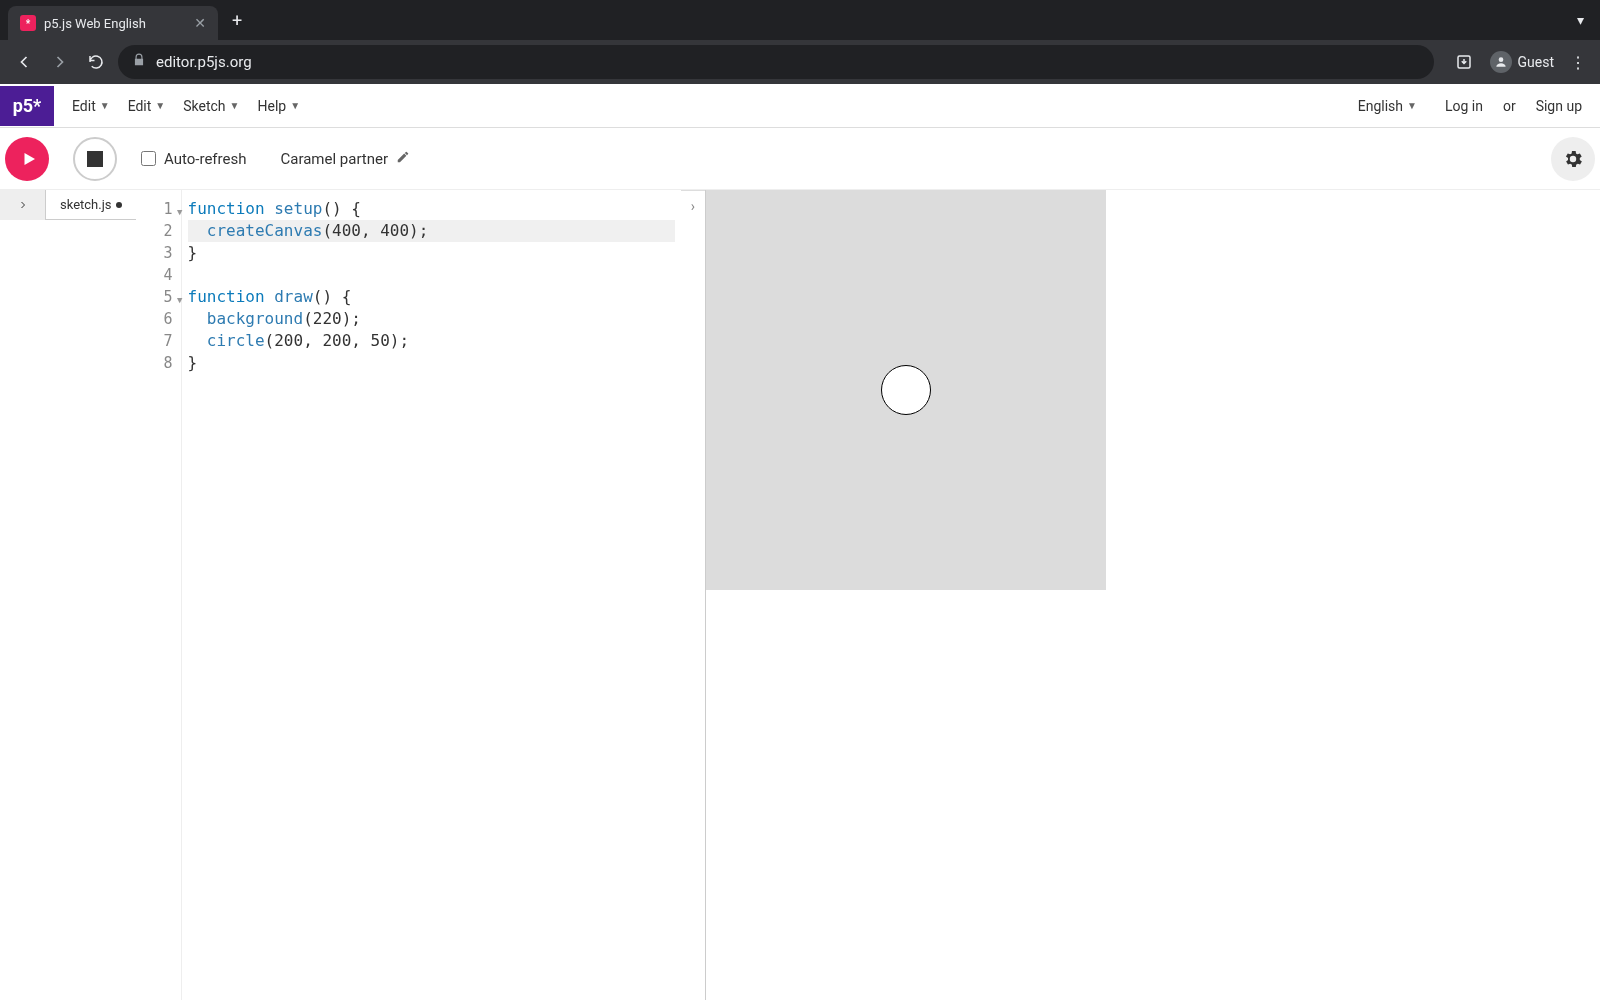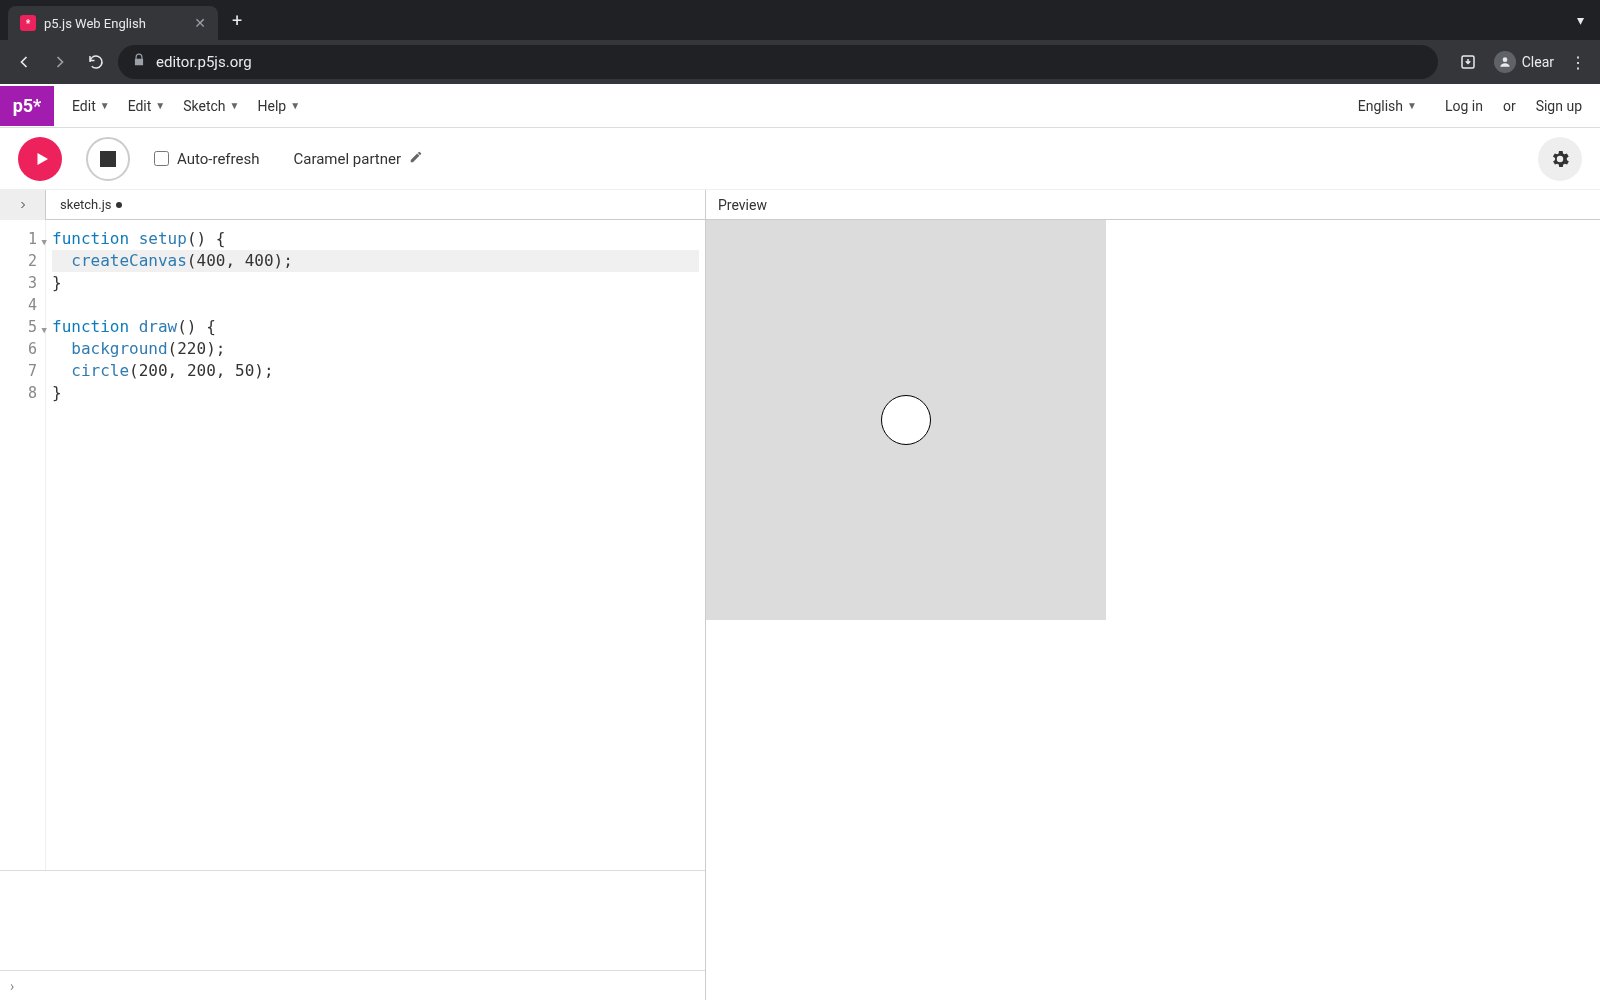--- a/index.html
+++ b/index.html
@@ -21,43 +21,43 @@
   .lock-icon svg { width: 14px; height: 14px; }
   .toolbar-right { display: flex; align-items: center; gap: 12px; margin-left: 8px; }
   .guest-badge { display: flex; align-items: center; gap: 6px; color: #e8eaed; font-size: 14px; }
   .guest-avatar { width: 22px; height: 22px; border-radius: 50%; background: #5f6368; display: flex; align-items: center; justify-content: center; }
   .guest-avatar svg { width: 14px; height: 14px; fill: #e8eaed; }
   .kebab { color: #e8eaed; cursor: pointer; padding: 0 4px; }
   
   
   .app { display: flex; flex-direction: column; height: calc(1000px - 84px); font-size: 14px; color: #333; }
   .app-nav { display: flex; align-items: center; height: 44px; border-bottom: 1px solid #ddd; background: #fff; }
-  .logo-box { width: 54px; height: 40px; background: #a21caf; color: #fff; display: flex; align-items: center; justify-content: center; font-weight: bold; font-size: 18px; }
+  .logo-box { width: 54px; height: 40px; background: #4c1d95; color: #fff; display: flex; align-items: center; justify-content: center; font-weight: bold; font-size: 18px; }
   .menu { display: flex; align-items: center; gap: 2px; margin-left: 10px; }
   .menu-item { display: flex; align-items: center; gap: 4px; padding: 6px 8px; cursor: pointer; font-size: 14px; color: #333; }
   .menu-caret { font-size: 10px; color: #666; }
   .nav-right { margin-left: auto; display: flex; align-items: center; gap: 20px; padding-right: 18px; font-size: 14px; }
   .nav-link { cursor: pointer; color: #333; }
   
   
-  .control-bar { display: flex; align-items: center; height: 62px; padding: 0 18px; gap: 24px; background: #fff; border-bottom: 1px solid #eee; }
+  .control-bar { display: flex; align-items: center; height: 62px; padding: 0 5px; gap: 24px; background: #fff; border-bottom: 1px solid #eee; }
   .play-btn { width: 44px; height: 44px; border-radius: 50%; background: #ed225d; display: flex; align-items: center; justify-content: center; cursor: pointer; }
   .play-btn svg { fill: #fff; width: 18px; height: 18px; margin-left: 3px; }
   .stop-btn { width: 44px; height: 44px; border-radius: 50%; border: 2px solid #ccc; display: flex; align-items: center; justify-content: center; cursor: pointer; }
   .stop-btn .square { width: 16px; height: 16px; background: #333; }
   .autorefresh { display: flex; align-items: center; gap: 8px; font-size: 15px; color: #333; }
   .autorefresh input { width: 15px; height: 15px; }
   .sketch-name { display: flex; align-items: center; gap: 8px; font-size: 15px; color: #333; margin-left: 10px; }
   .pencil-icon svg { width: 14px; height: 14px; fill: #666; }
   .gear-btn { margin-left: auto; width: 44px; height: 44px; border-radius: 50%; background: #eee; display: flex; align-items: center; justify-content: center; cursor: pointer; }
   .gear-btn svg { width: 22px; height: 22px; fill: #333; }
   
   
   .main { flex: 1; display: flex; }
-  .left-col { width: 706px; display: flex; flex-direction: column; border-right: 1px solid #ccc; }
+  .left-col { width: 706px; display: flex; flex-direction: row; border-right: 1px solid #ccc; }
   .file-tab-row { display: flex; align-items: center; height: 30px; background: #fff; border-bottom: 1px solid #ccc; }
   .expand-btn { width: 46px; height: 30px; display: flex; align-items: center; justify-content: center; border-right: 1px solid #ccc; background: #eee; cursor: pointer; }
   .expand-btn svg { width: 12px; height: 12px; fill: #333; }
   .file-tab { padding: 0 14px; font-size: 13px; color: #333; display: flex; align-items: center; gap: 2px; }
   .dirty-dot { width: 6px; height: 6px; border-radius: 50%; background: #333; margin-left: 2px; }
   
   .editor { flex: 1; display: flex; font-family: "Menlo", "Consolas", monospace; font-size: 16px; background: #fff; overflow: hidden; }
   .gutter { width: 46px; background: #fff; border-right: 1px solid #eee; padding-top: 8px; text-align: right; color: #888; font-size: 15px; line-height: 22px; }
   .gutter .gline { padding-right: 8px; position: relative; }
   .fold-caret { position: absolute; right: -2px; top: 3px; font-size: 9px; color: #999; }
@@ -122,21 +122,21 @@
             <path d="M12 8v6m-3-3l3 3 3-3"></path>
           </svg>
         </span>
       <div class="guest-badge">
         <span class="guest-avatar">
             <svg viewBox="0 0 24 24">
               <circle cx="12" cy="8" r="4"></circle>
               <path d="M4 20c0-4 4-6 8-6s8 2 8 6"></path>
             </svg>
           </span>
-        <span>Clear</span>
+        <span>Guest</span>
       </div>
       <span class="kebab">⋮</span>
     </div>
   </div>
 </div>
 
 <div class="app">
   <div class="app-nav">
     <div class="logo-box">p5*</div>
     <div class="menu" id="menu-bar">
@@ -219,23 +219,20 @@
             <div class="gline">8</div>
           </div>
         <div class="code-area" id="code-area"><div class="code-line"><span class="kw">function </span><span class="fn">setup</span><span>() {</span></div><div class="code-line hl"><span>  </span><span class="fn2">createCanvas</span><span>(</span><span class="num">400</span><span>, </span><span class="num">400</span><span>);</span></div><div class="code-line"><span>}</span></div><div class="code-line"><span></span></div><div class="code-line"><span class="kw">function </span><span class="fn">draw</span><span>() {</span></div><div class="code-line"><span>  </span><span class="fn2">background</span><span>(</span><span class="num">220</span><span>);</span></div><div class="code-line"><span>  </span><span class="fn2">circle</span><span>(</span><span class="num">200</span><span>, </span><span class="num">200</span><span>, </span><span class="num">50</span><span>);</span></div><div class="code-line"><span>}</span></div></div>
       </div>
       <div class="console-body"></div>
       <div class="console-input-row">
         <span>›</span>
       </div>
     </div>
     <div class="right-col">
-      <div class="preview-header">
-        <span>Preview</span>
-      </div>
       <div class="preview-area">
         <div class="canvas-sim" id="canvas-sim" style="width: 400px; height: 400px; background: rgb(220, 220, 220);">
           <div class="circle" id="drawn-circle" style="width: 50px; height: 50px; left: 175px; top: 175px;"></div>
         </div>
       </div>
     </div>
   </div>
 </div>
 
 </body></html>

